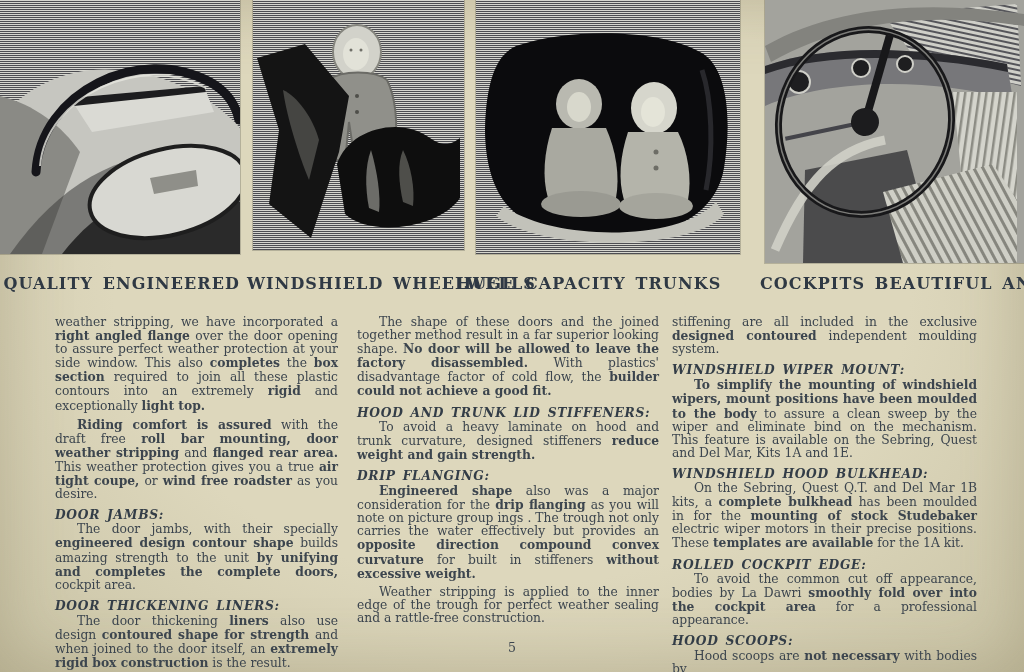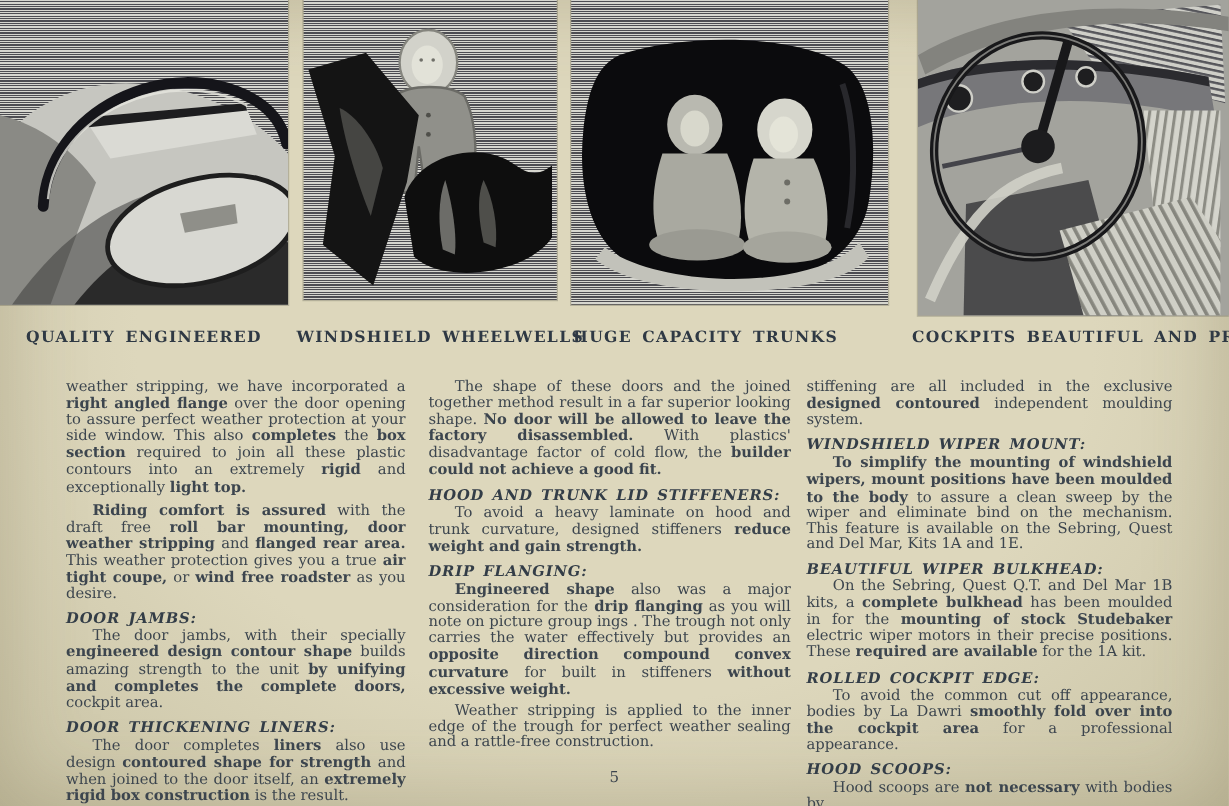--- a/index.html
+++ b/index.html
@@ -19,21 +19,21 @@
     outline:1px solid rgba(60,60,50,.25);
   }
   .photo svg{display:block;width:100%;height:100%;}
   #photo-1{left:0;top:8;width:240px;height:254px;}
   #photo-2{left:253px;top:8;width:211px;height:250px;}
   #photo-3{left:476px;top:8;width:264px;height:254px;}
   #photo-4{left:765px;top:3;width:259px;height:263px;background:#a3a39d;}
   
   .caption{
     position:absolute;top:274px;height:16px;
-    text-align:center;font-weight:bold;font-size:13px;
+    text-align:right;font-weight:bold;font-size:16px;
     letter-spacing:1.1px;word-spacing:3px;color:#2f3944;white-space:nowrap;
   }
   #caption-1{left:0;width:240px;}
   #caption-2{left:247px;width:223px;}
   #caption-3{left:456px;width:264px;}
   #caption-4{left:760px;width:264px;}
   
   .col{position:absolute;top:316px;text-align:justify;font-size:12.3px;line-height:13.1px;}
   #col-1{left:55px;width:283px;}
   #col-2{left:357px;width:302px;}
@@ -148,36 +148,36 @@
   <div class="caption" id="caption-2">WINDSHIELD WHEELWELLS</div>
   <div class="caption" id="caption-3">HUGE CAPACITY TRUNKS</div>
   <div class="caption" id="caption-4">COCKPITS BEAUTIFUL AND PRACTICAL</div>
 
   <div class="col" id="col-1">
       <p class="para"><span>weather stripping, we have incorporated a </span><span class="b">right angled flange</span><span> over the door opening to assure perfect weather protection at your side window. This also </span><span class="b">completes</span><span> the </span><span class="b">box section</span><span> required to join all these plastic contours into an extremely </span><span class="b">rigid</span><span> and exceptionally </span><span class="b">light top.</span></p>
       <p class="para indent"><span class="b">Riding comfort is assured</span><span> with the draft free </span><span class="b">roll bar mounting, door weather stripping</span><span> and </span><span class="b">flanged rear area.</span><span> This weather protection gives you a true </span><span class="b">air tight coupe,</span><span> or </span><span class="b">wind free roadster</span><span> as you desire.</span></p>
       <h3 class="heading">DOOR JAMBS:</h3>
       <p class="para indent"><span>The door jambs, with their specially </span><span class="b">engineered design contour shape</span><span> builds amazing strength to the unit </span><span class="b">by unifying and completes the complete doors,</span><span> cockpit area.</span></p>
       <h3 class="heading">DOOR THICKENING LINERS:</h3>
-      <p class="para indent"><span>The door completes </span><span class="b">liners</span><span> also use design </span><span class="b">contoured shape for strength</span><span> and when joined to the door itself, an </span><span class="b">extremely rigid box construction</span><span> is the result.</span></p>
+      <p class="para indent"><span>The door thickening </span><span class="b">liners</span><span> also use design </span><span class="b">contoured shape for strength</span><span> and when joined to the door itself, an </span><span class="b">extremely rigid box construction</span><span> is the result.</span></p>
     </div>
   <div class="col" id="col-2">
       <p class="para indent"><span>The shape of these doors and the joined together method result in a far superior looking shape. </span><span class="b">No door will be allowed to leave the factory disassembled.</span><span> With plastics' disadvantage factor of cold flow, the </span><span class="b">builder could not achieve a good fit.</span></p>
       <h3 class="heading">HOOD AND TRUNK LID STIFFENERS:</h3>
       <p class="para indent"><span>To avoid a heavy laminate on hood and trunk curvature, designed stiffeners </span><span class="b">reduce weight and gain strength.</span></p>
       <h3 class="heading">DRIP FLANGING:</h3>
       <p class="para indent"><span class="b">Engineered shape</span><span> also was a major consideration for the </span><span class="b">drip flanging</span><span> as you will note on picture group ings . The trough not only carries the water effectively but provides an </span><span class="b">opposite direction compound convex curvature</span><span> for built in stiffeners </span><span class="b">without excessive weight.</span></p>
       <p class="para indent"><span>Weather stripping is applied to the inner edge of the trough for perfect weather sealing and a rattle-free construction.</span></p>
     </div>
   <div class="col" id="col-3">
       <p class="para"><span>stiffening are all included in the exclusive </span><span class="b">designed contoured</span><span> independent moulding system.</span></p>
       <h3 class="heading">WINDSHIELD WIPER MOUNT:</h3>
       <p class="para indent"><span class="b">To simplify the mounting of windshield wipers, mount positions have been moulded to the body</span><span> to assure a clean sweep by the wiper and eliminate bind on the mechanism. This feature is available on the Sebring, Quest and Del Mar, Kits 1A and 1E.</span></p>
-      <h3 class="heading">BEAUTIFUL WIPER BULKHEAD:</h3>
-      <p class="para indent"><span>On the Sebring, Quest Q.T. and Del Mar 1B kits, a </span><span class="b">complete bulkhead</span><span> has been moulded in for the </span><span class="b">mounting of stock Studebaker</span><span> electric wiper motors in their precise positions. These </span><span class="b">required are available</span><span> for the 1A kit.</span></p>
+      <h3 class="heading">WINDSHIELD HOOD BULKHEAD:</h3>
+      <p class="para indent"><span>On the Sebring, Quest Q.T. and Del Mar 1B kits, a </span><span class="b">complete bulkhead</span><span> has been moulded in for the </span><span class="b">mounting of stock Studebaker</span><span> electric wiper motors in their precise positions. These </span><span class="b">templates are available</span><span> for the 1A kit.</span></p>
       <h3 class="heading">ROLLED COCKPIT EDGE:</h3>
       <p class="para indent"><span>To avoid the common cut off appearance, bodies by La Dawri </span><span class="b">smoothly fold over into the cockpit area</span><span> for a professional appearance.</span></p>
       <h3 class="heading">HOOD SCOOPS:</h3>
       <p class="para indent"><span>Hood scoops are </span><span class="b">not necessary</span><span> with bodies by</span></p>
     </div>
 
   <div class="page-number">5</div>
 </div>
 
 </body></html>

